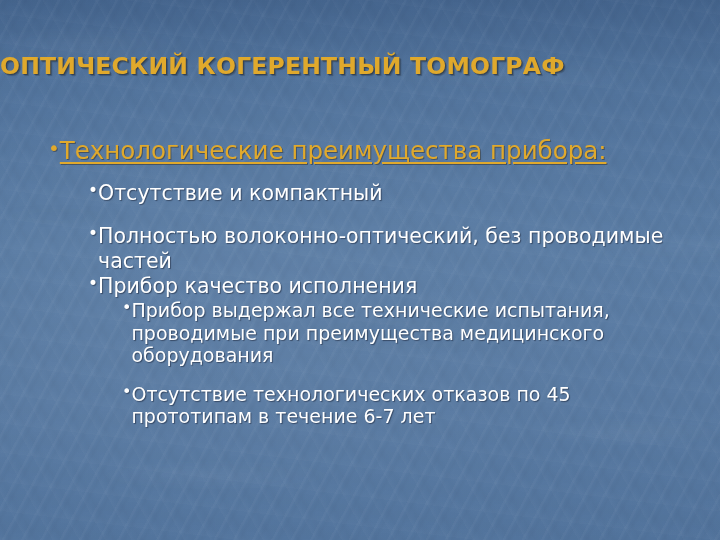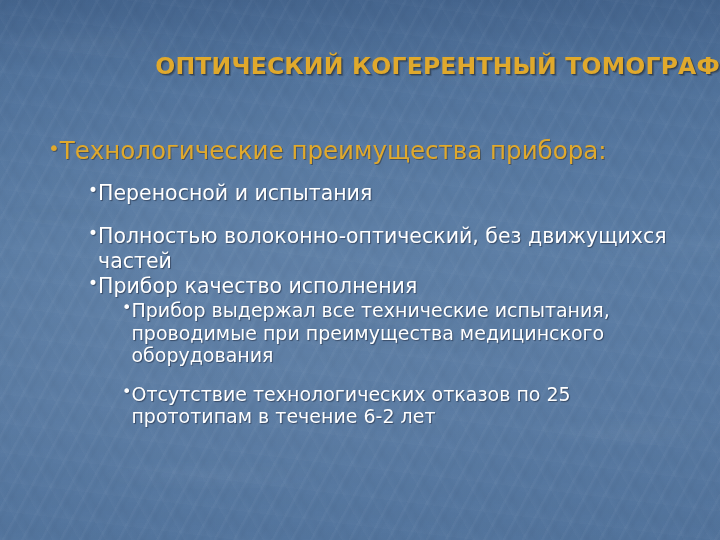--- a/index.html
+++ b/index.html
@@ -63,21 +63,21 @@
       radial-gradient(ellipse 240px 34px at 55% 62%, rgba(0,0,0,0.05), rgba(0,0,0,0) 72%),
       radial-gradient(ellipse 130px 20px at 8% 40%, rgba(0,0,0,0.045), rgba(0,0,0,0) 72%),
       radial-gradient(ellipse 170px 26px at 95% 46%, rgba(255,255,255,0.06), rgba(255,255,255,0) 72%);
   }
 
   #title-block {
     position: absolute;
     left: 0;
     top: 52px;
     width: 720px;
-    text-align: right;
+    text-align: left;
   }
   #slide-title {
     display: inline-block;
     font-family: "DejaVu Sans", sans-serif;
     font-weight: bold;
     font-size: 23.5px;
     letter-spacing: 0.2px;
     color: #e0a92c;
     text-shadow: 1px 1px 0 rgba(40,40,40,0.45), 2px 2px 1px rgba(0,0,0,0.22);
     white-space: nowrap;
@@ -114,20 +114,21 @@
     color: #e0a92c;
     text-shadow: 1px 1px 0 rgba(45,45,45,0.5);
     margin-bottom: 16px;
   }
   .lvl1 .bullet-dot {
     font-size: 20px;
     padding-top: 2px;
     margin-right: 0px;
   }
   .lvl1 .bullet-text {
+    text-decoration: underline;
     text-underline-offset: 3px;
   }
 
   
   .lvl2 {
     margin-left: 88px;
     margin-right: 40px;
     font-size: 20.5px;
     line-height: 25px;
   }
@@ -166,37 +167,37 @@
 
   <div id="body-block">
 
     <div class="bullet-row lvl1">
       <span class="bullet-dot">•</span>
       <span class="bullet-text">Технологические преимущества прибора:</span>
     </div>
 
     <div class="bullet-row lvl2 gap-after-1">
       <span class="bullet-dot">•</span>
-      <span class="bullet-text">Переносной и испытания</span>
+      <span class="bullet-text">Отсутствие и компактный</span>
     </div>
 
     <div class="bullet-row lvl2 gap-tiny">
       <span class="bullet-dot">•</span>
-      <span class="bullet-text">Полностью волоконно-оптический, без движущихся частей</span>
+      <span class="bullet-text">Полностью волоконно-оптический, без проводимые частей</span>
     </div>
 
     <div class="bullet-row lvl2 gap-tiny">
       <span class="bullet-dot">•</span>
       <span class="bullet-text">Прибор качество исполнения</span>
     </div>
 
     <div class="bullet-row lvl3 gap-after-l3">
       <span class="bullet-dot">•</span>
       <span class="bullet-text">Прибор выдержал все технические испытания, проводимые при преимущества медицинского оборудования</span>
     </div>
 
     <div class="bullet-row lvl3">
       <span class="bullet-dot">•</span>
-      <span class="bullet-text">Отсутствие технологических отказов по 25 прототипам в течение 6-2 лет</span>
+      <span class="bullet-text">Отсутствие технологических отказов по 45 прототипам в течение 6-7 лет</span>
     </div>
 
   </div>
 </div>
 
 </body></html>

